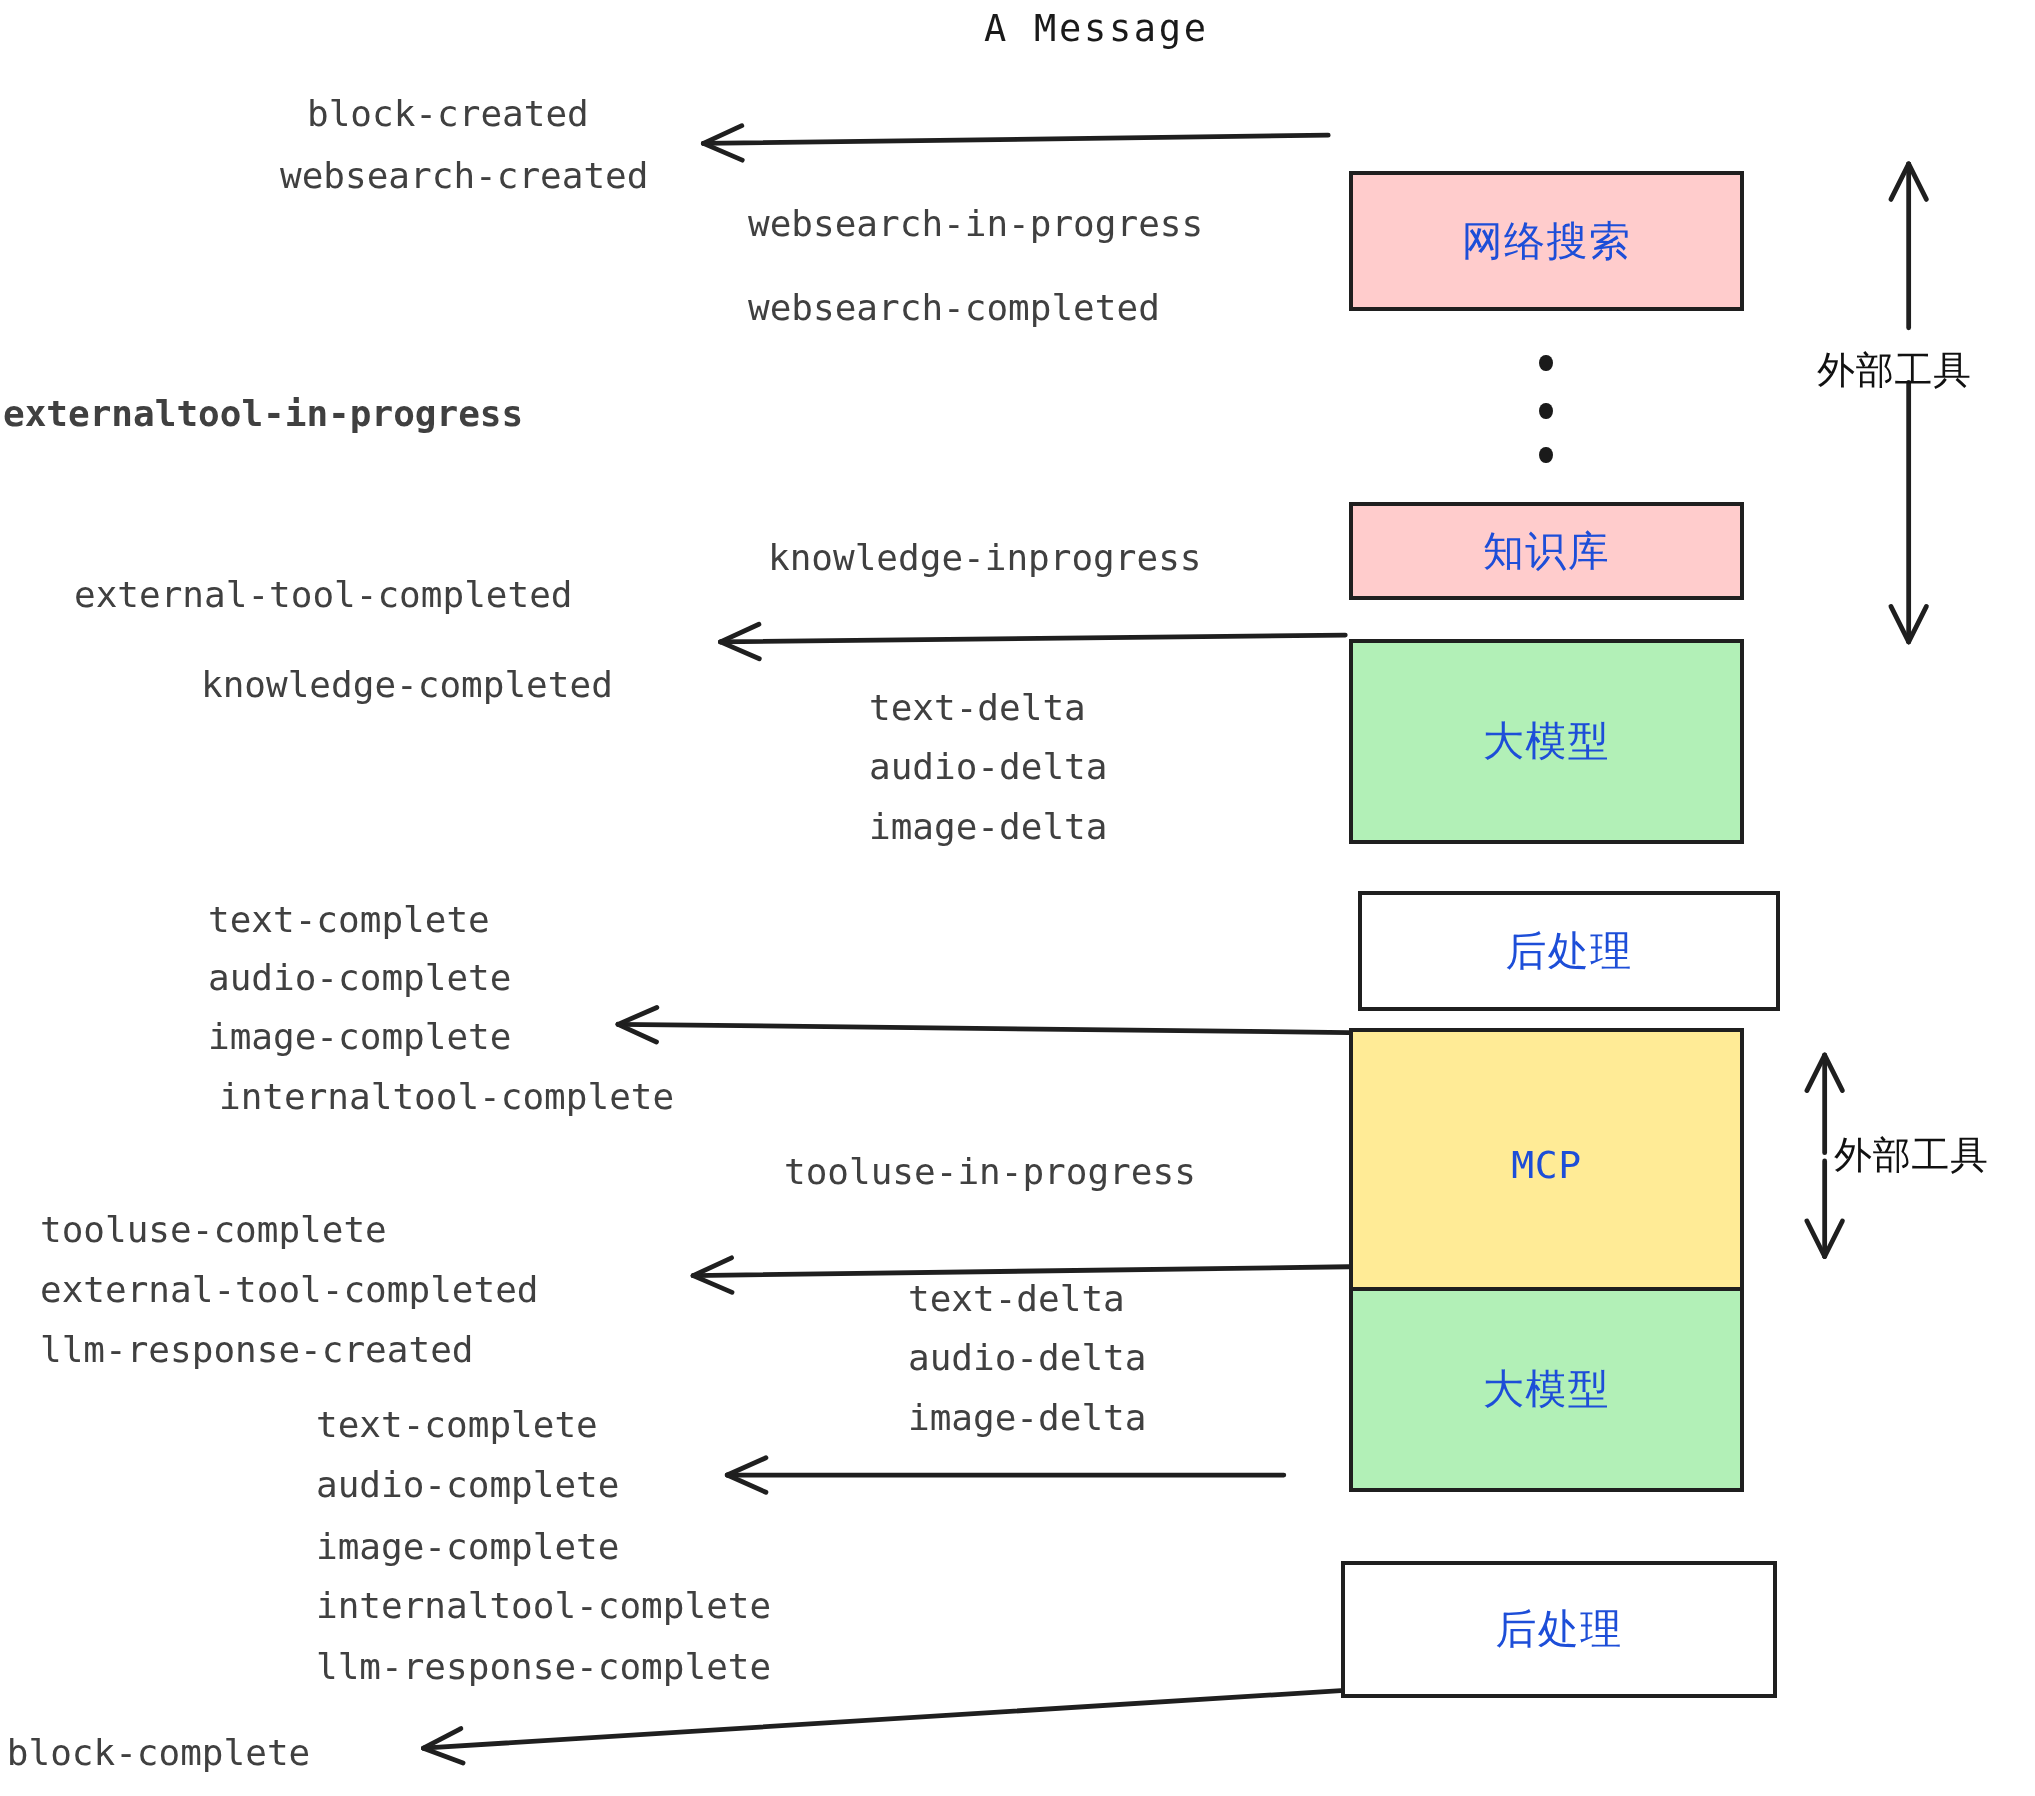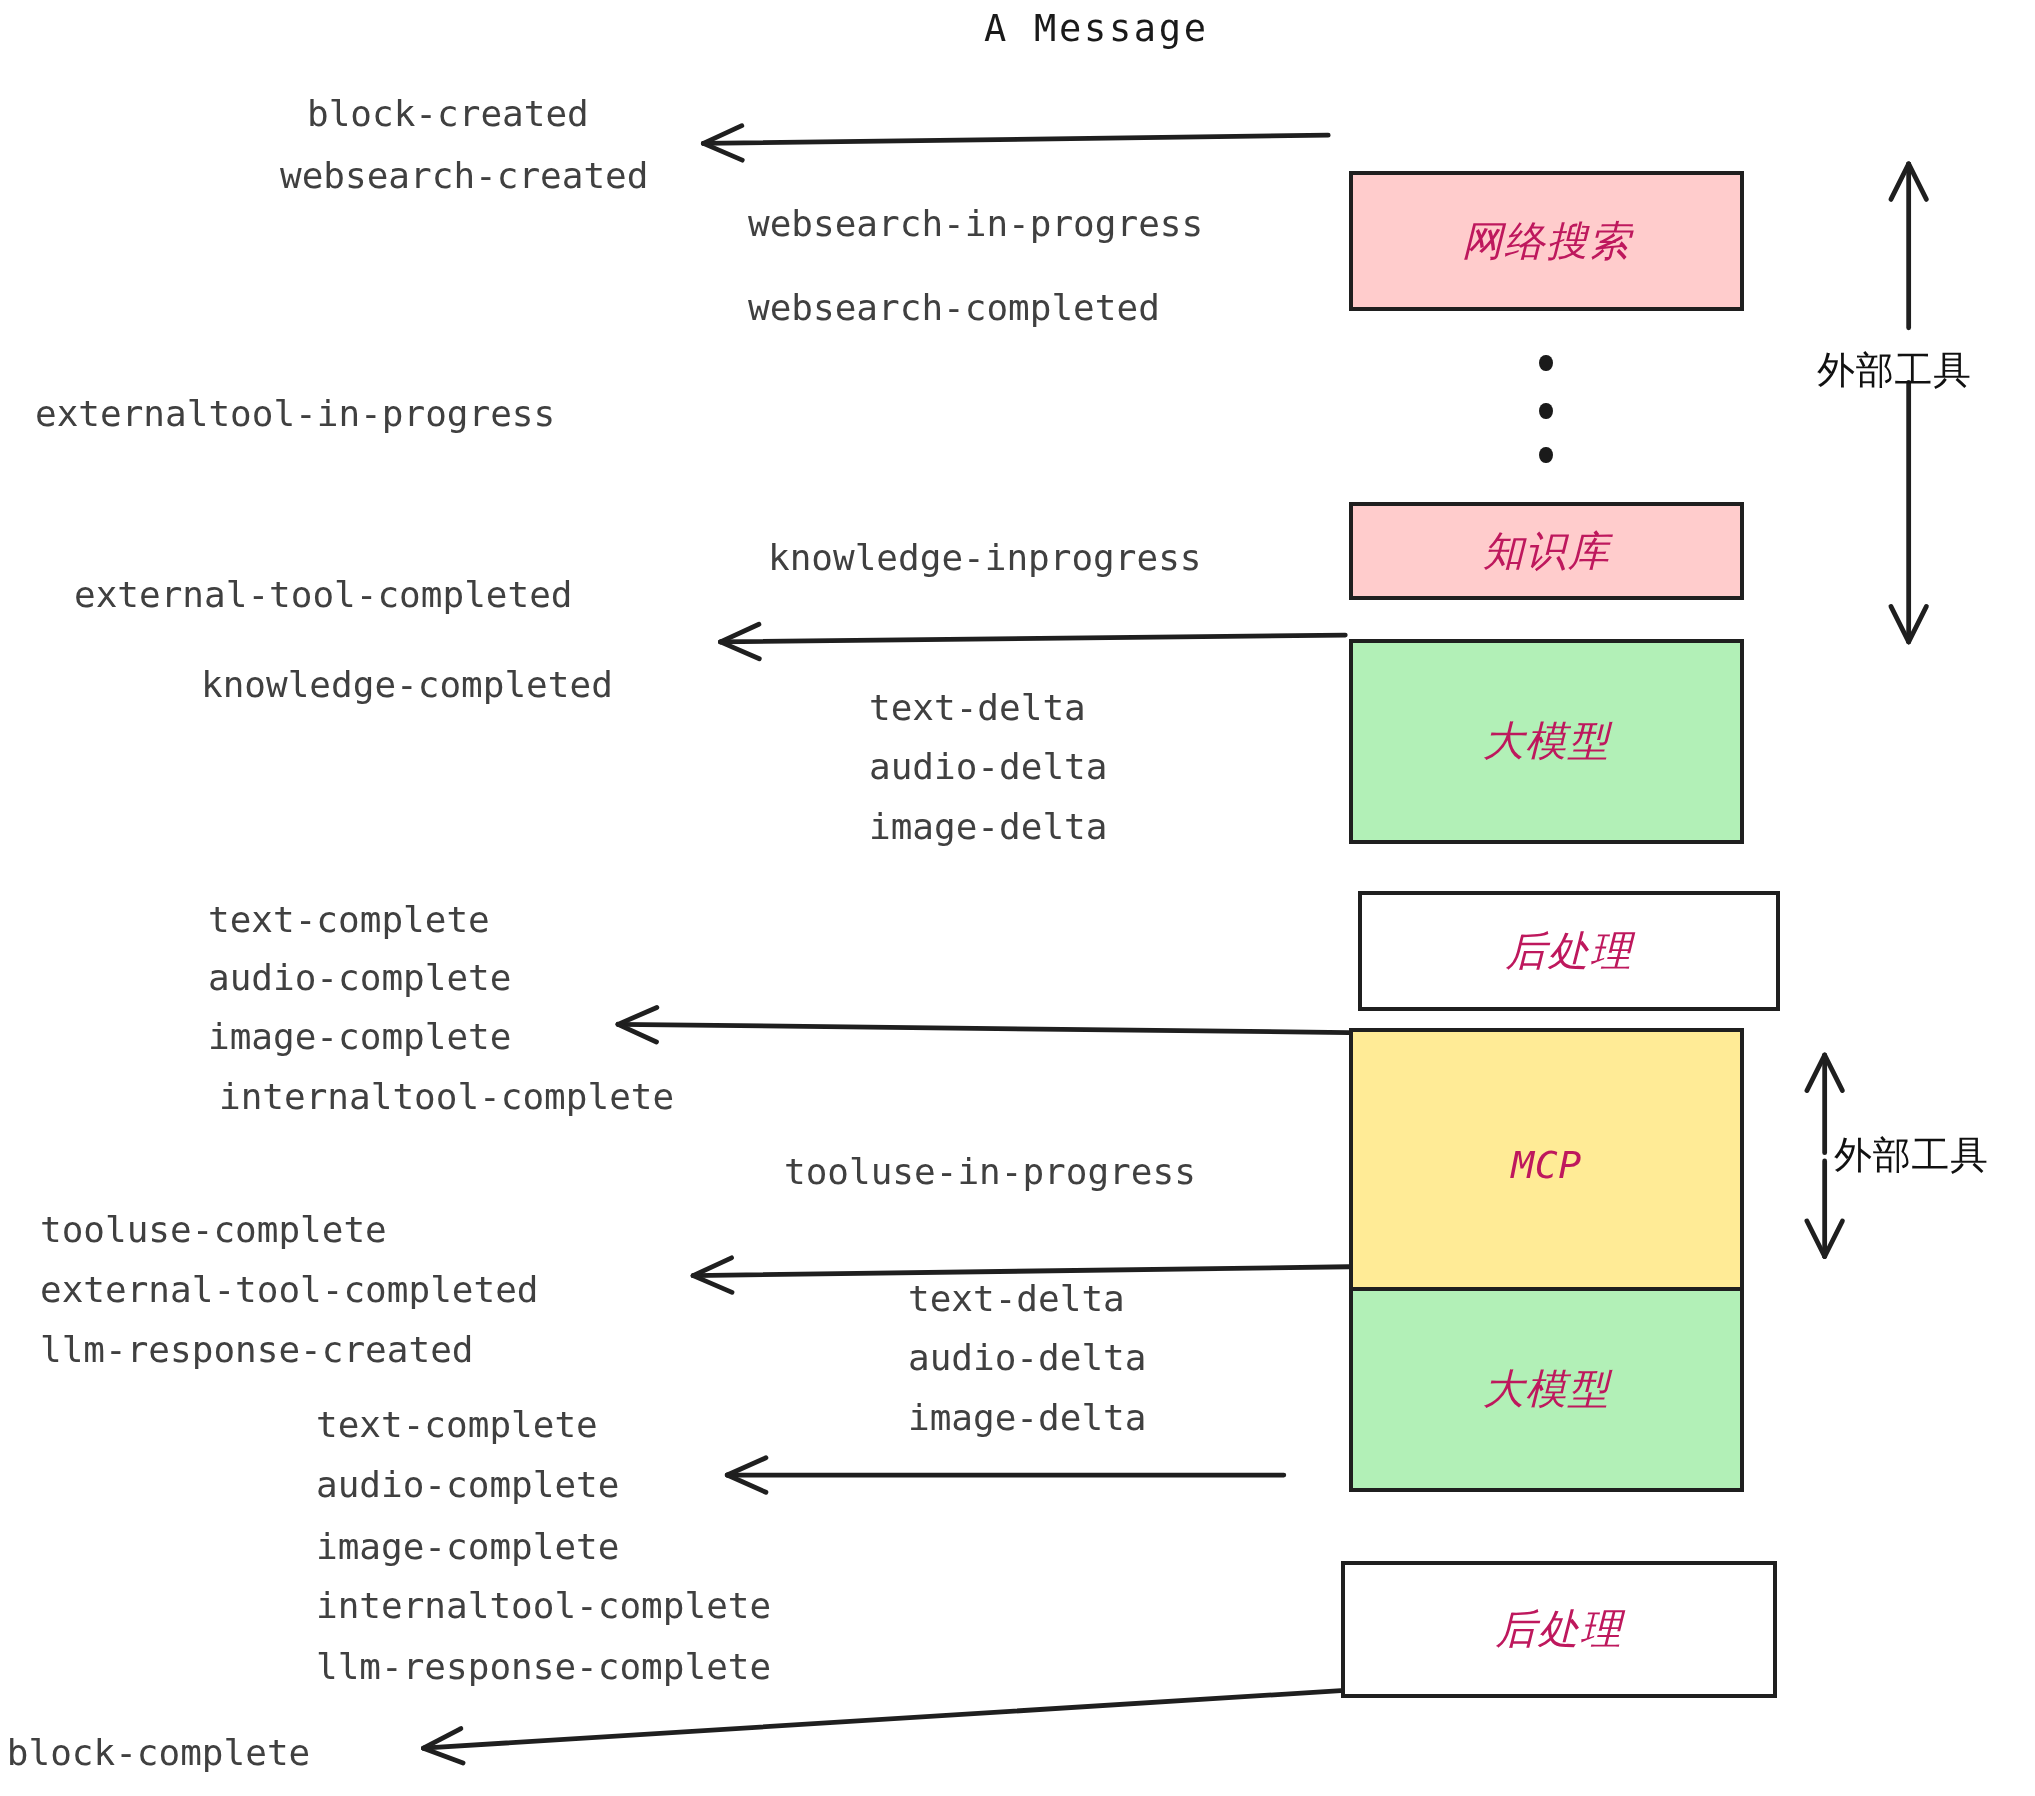--- a/index.html
+++ b/index.html
@@ -42,23 +42,22 @@
   }
   .node {
     position: absolute;
     box-sizing: border-box;
     border: 4.1px solid #1f1f1f;
     display: flex;
     align-items: center;
     justify-content: center;
     font-family: "DejaVu Sans", sans-serif;
     font-size: 41px;
-    color: #be185d;
+    color: #1d4ed8;
     letter-spacing: 1.4px;
-    font-style: italic;
   }
   .node.mono {
     font-family: "DejaVu Sans Mono", monospace;
     font-size: 38px;
     letter-spacing: 0.7px;
   }
   .grouplabel {
     position: absolute;
     font-family: "DejaVu Sans", sans-serif;
     font-size: 38px;
@@ -145,21 +144,21 @@
       <div class="node" style="left: 1358px; top: 891px; width: 422px; height: 120px; background: rgb(255, 255, 255); border-color: rgb(31, 31, 31);">后处理</div>
       <div class="node mono" style="left: 1349px; top: 1028px; width: 395px; height: 274px; background: rgb(255, 235, 150); border-color: rgb(31, 31, 31);">MCP</div>
       <div class="node" style="left: 1349px; top: 1287px; width: 395px; height: 205px; background: rgb(178, 240, 183); border-color: rgb(31, 31, 31);">大模型</div>
       <div class="node" style="left: 1341px; top: 1561px; width: 436px; height: 137px; background: rgb(255, 255, 255); border-color: rgb(31, 31, 31);">后处理</div>
     </div>
   <div id="events-layer">
       <div class="ev" style="left: 307px; top: 96px;">block-created</div>
       <div class="ev" style="left: 280px; top: 158px;">websearch-created</div>
       <div class="ev" style="left: 748px; top: 206px;">websearch-in-progress</div>
       <div class="ev" style="left: 748px; top: 290px;">websearch-completed</div>
-      <div class="ev" style="left: 35px; top: 396px;">externaltool-in-progress</div>
+      <div class="ev" style="left: 3px; top: 396px; font-weight: bold;">externaltool-in-progress</div>
       <div class="ev" style="left: 768px; top: 540px;">knowledge-inprogress</div>
       <div class="ev" style="left: 74px; top: 577px;">external-tool-completed</div>
       <div class="ev" style="left: 201px; top: 635px; margin-top: 32px;">knowledge-completed</div>
       <div class="ev" style="left: 869px; top: 690px;">text-delta</div>
       <div class="ev" style="left: 869px; top: 749px;">audio-delta</div>
       <div class="ev" style="left: 869px; top: 809px;">image-delta</div>
       <div class="ev" style="left: 208px; top: 902px;">text-complete</div>
       <div class="ev" style="left: 208px; top: 960px;">audio-complete</div>
       <div class="ev" style="left: 208px; top: 1019px;">image-complete</div>
       <div class="ev" style="left: 219px; top: 1079px;">internaltool-complete</div>

